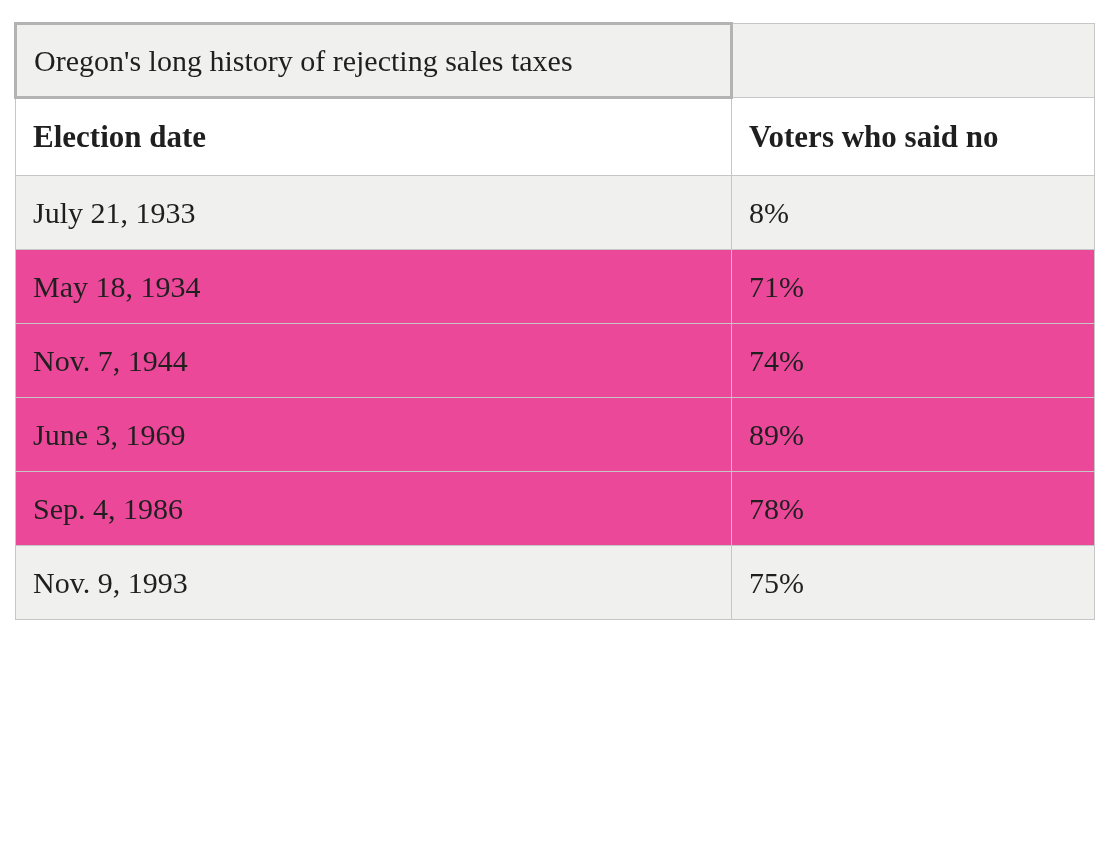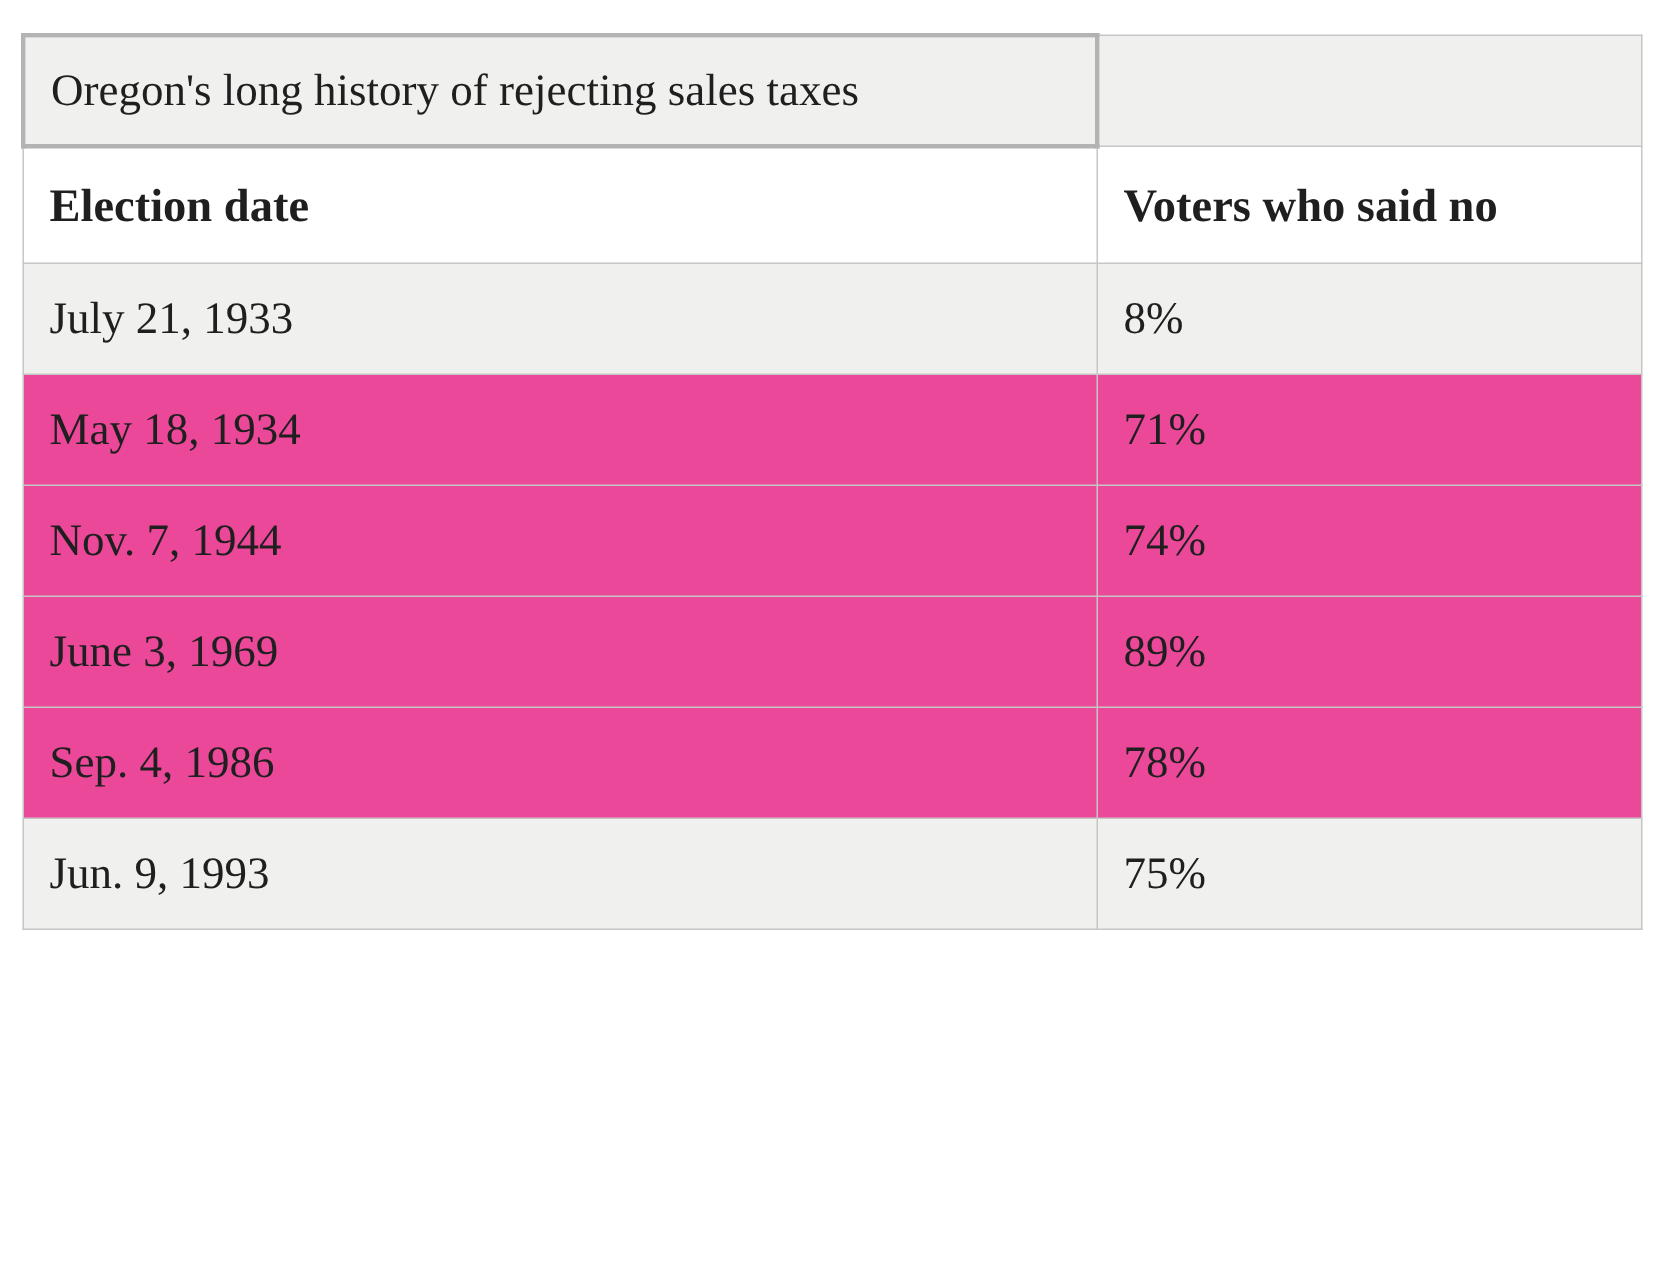--- a/index.html
+++ b/index.html
@@ -90,18 +90,18 @@
       </tr>
       <tr class="data-row plain">
         <td>June 3, 1969</td>
         <td>89%</td>
       </tr>
       <tr class="data-row plain">
         <td>Sep. 4, 1986</td>
         <td>78%</td>
       </tr>
       <tr class="data-row shaded">
-        <td>Jun. 9, 1993</td>
+        <td>Nov. 9, 1993</td>
         <td>75%</td>
       </tr>
     </tbody>
   </table>
 </div>
 
 </body></html>

